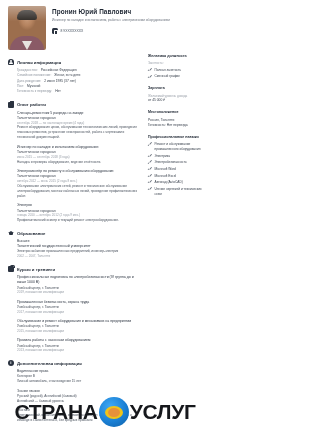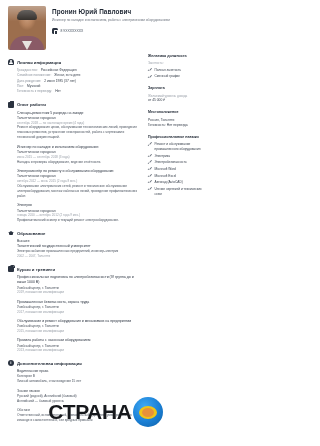--- a/index.html
+++ b/index.html
@@ -305,15 +305,16 @@
           <span class="chk-t">Чтение чертежей и технических схем</span>
         </div>
       </div>
 
     </div>
   </div>
 
   <div class="wm">
     <span class="w1">СТРАНА</span>
     <span class="globe"></span>
+    <span class="w2">УСЛУГ</span>
   </div>
 
 </div>
 
 </body></html>

